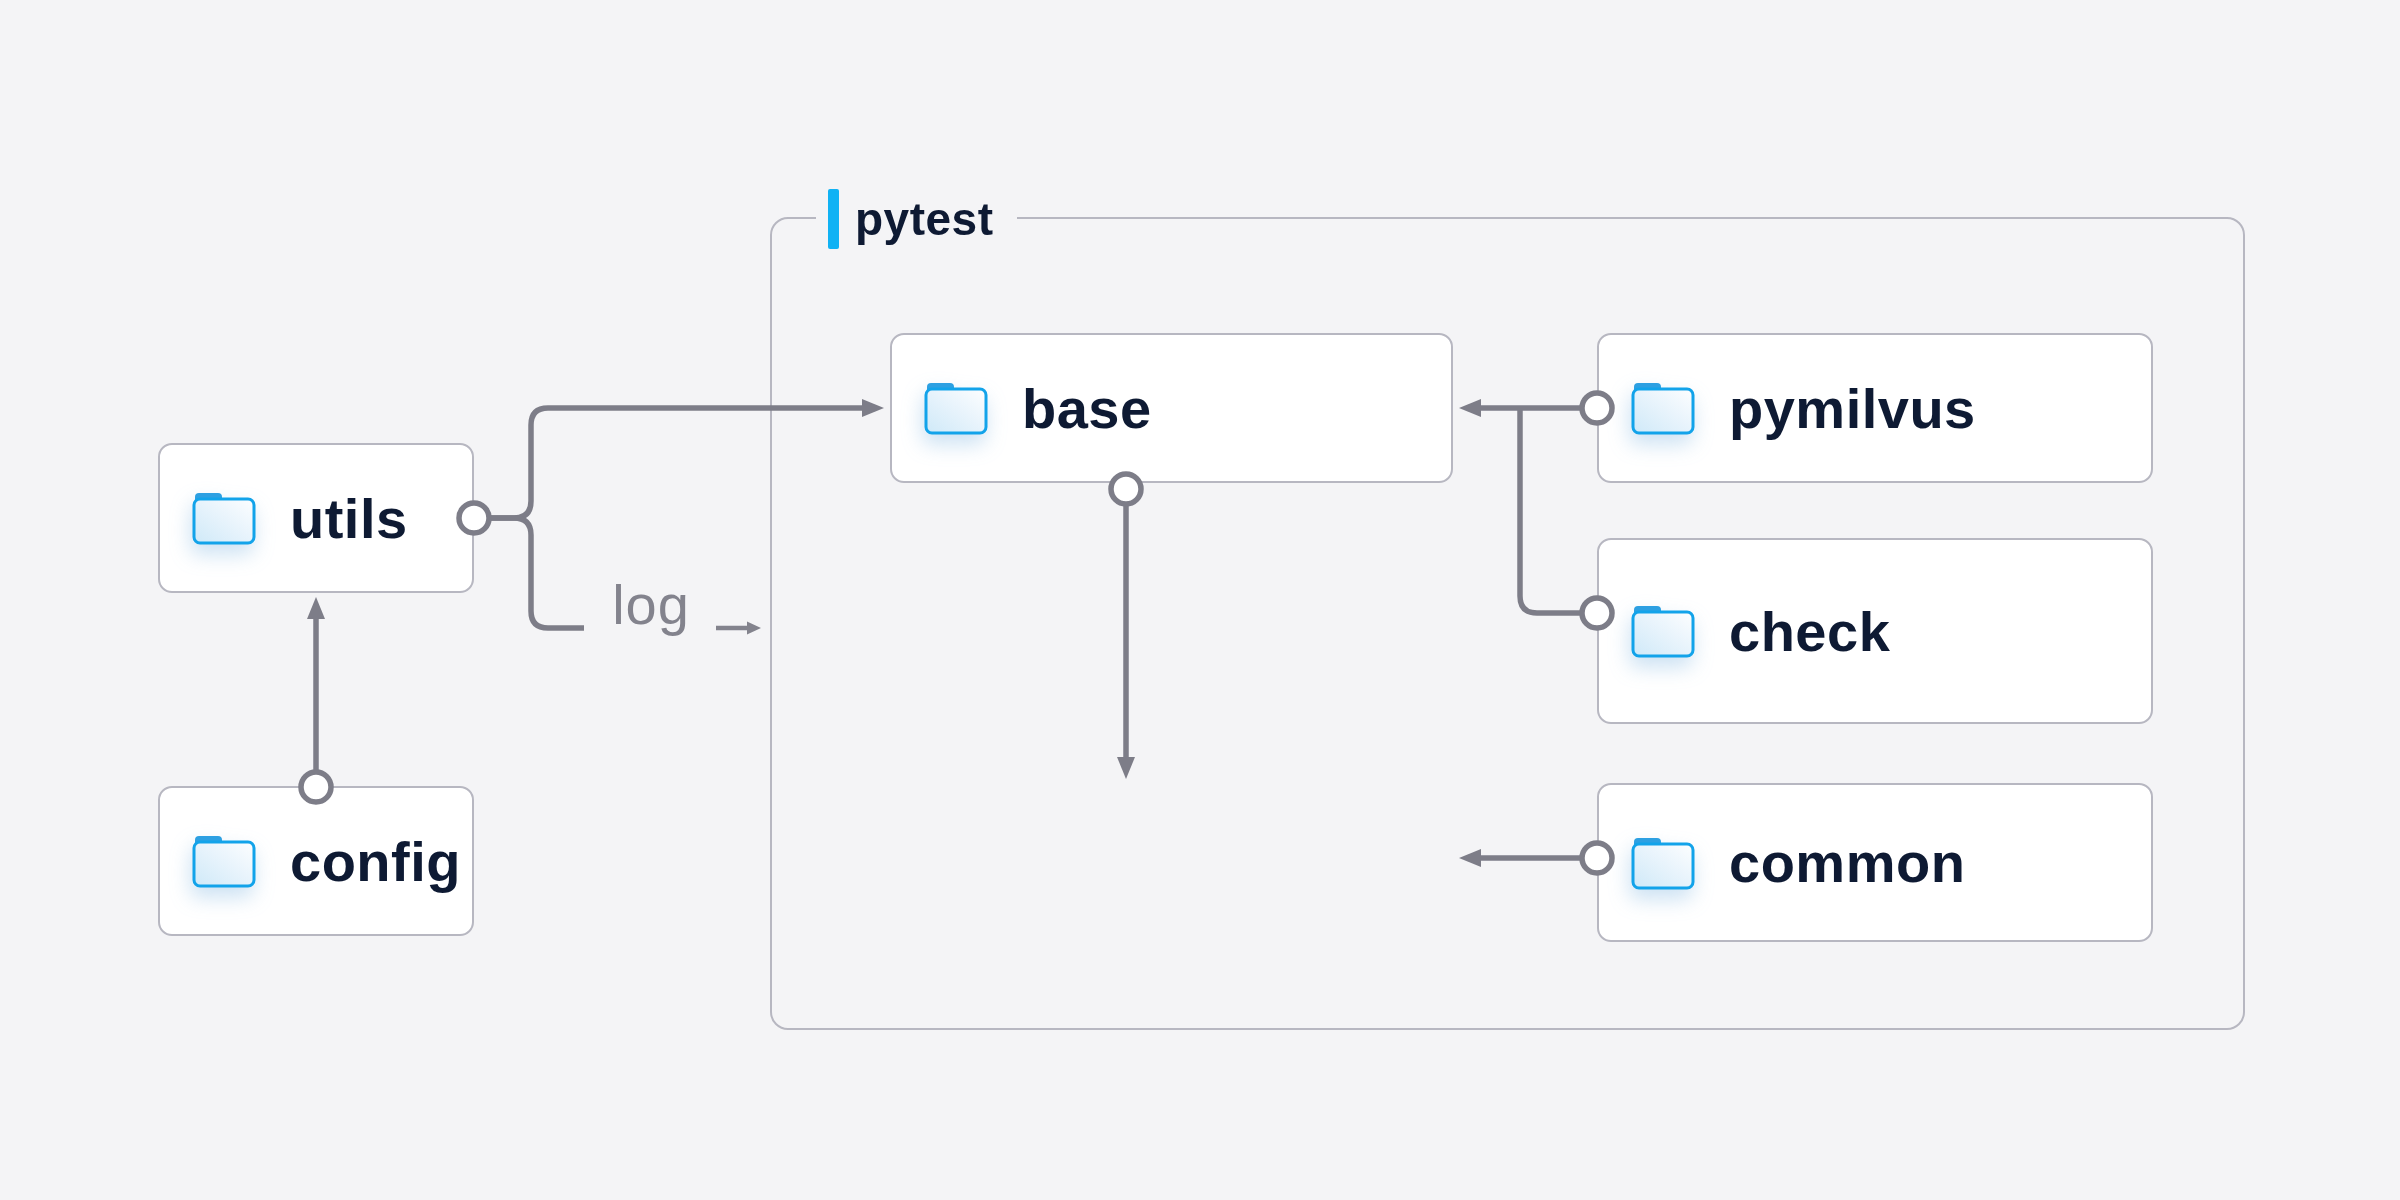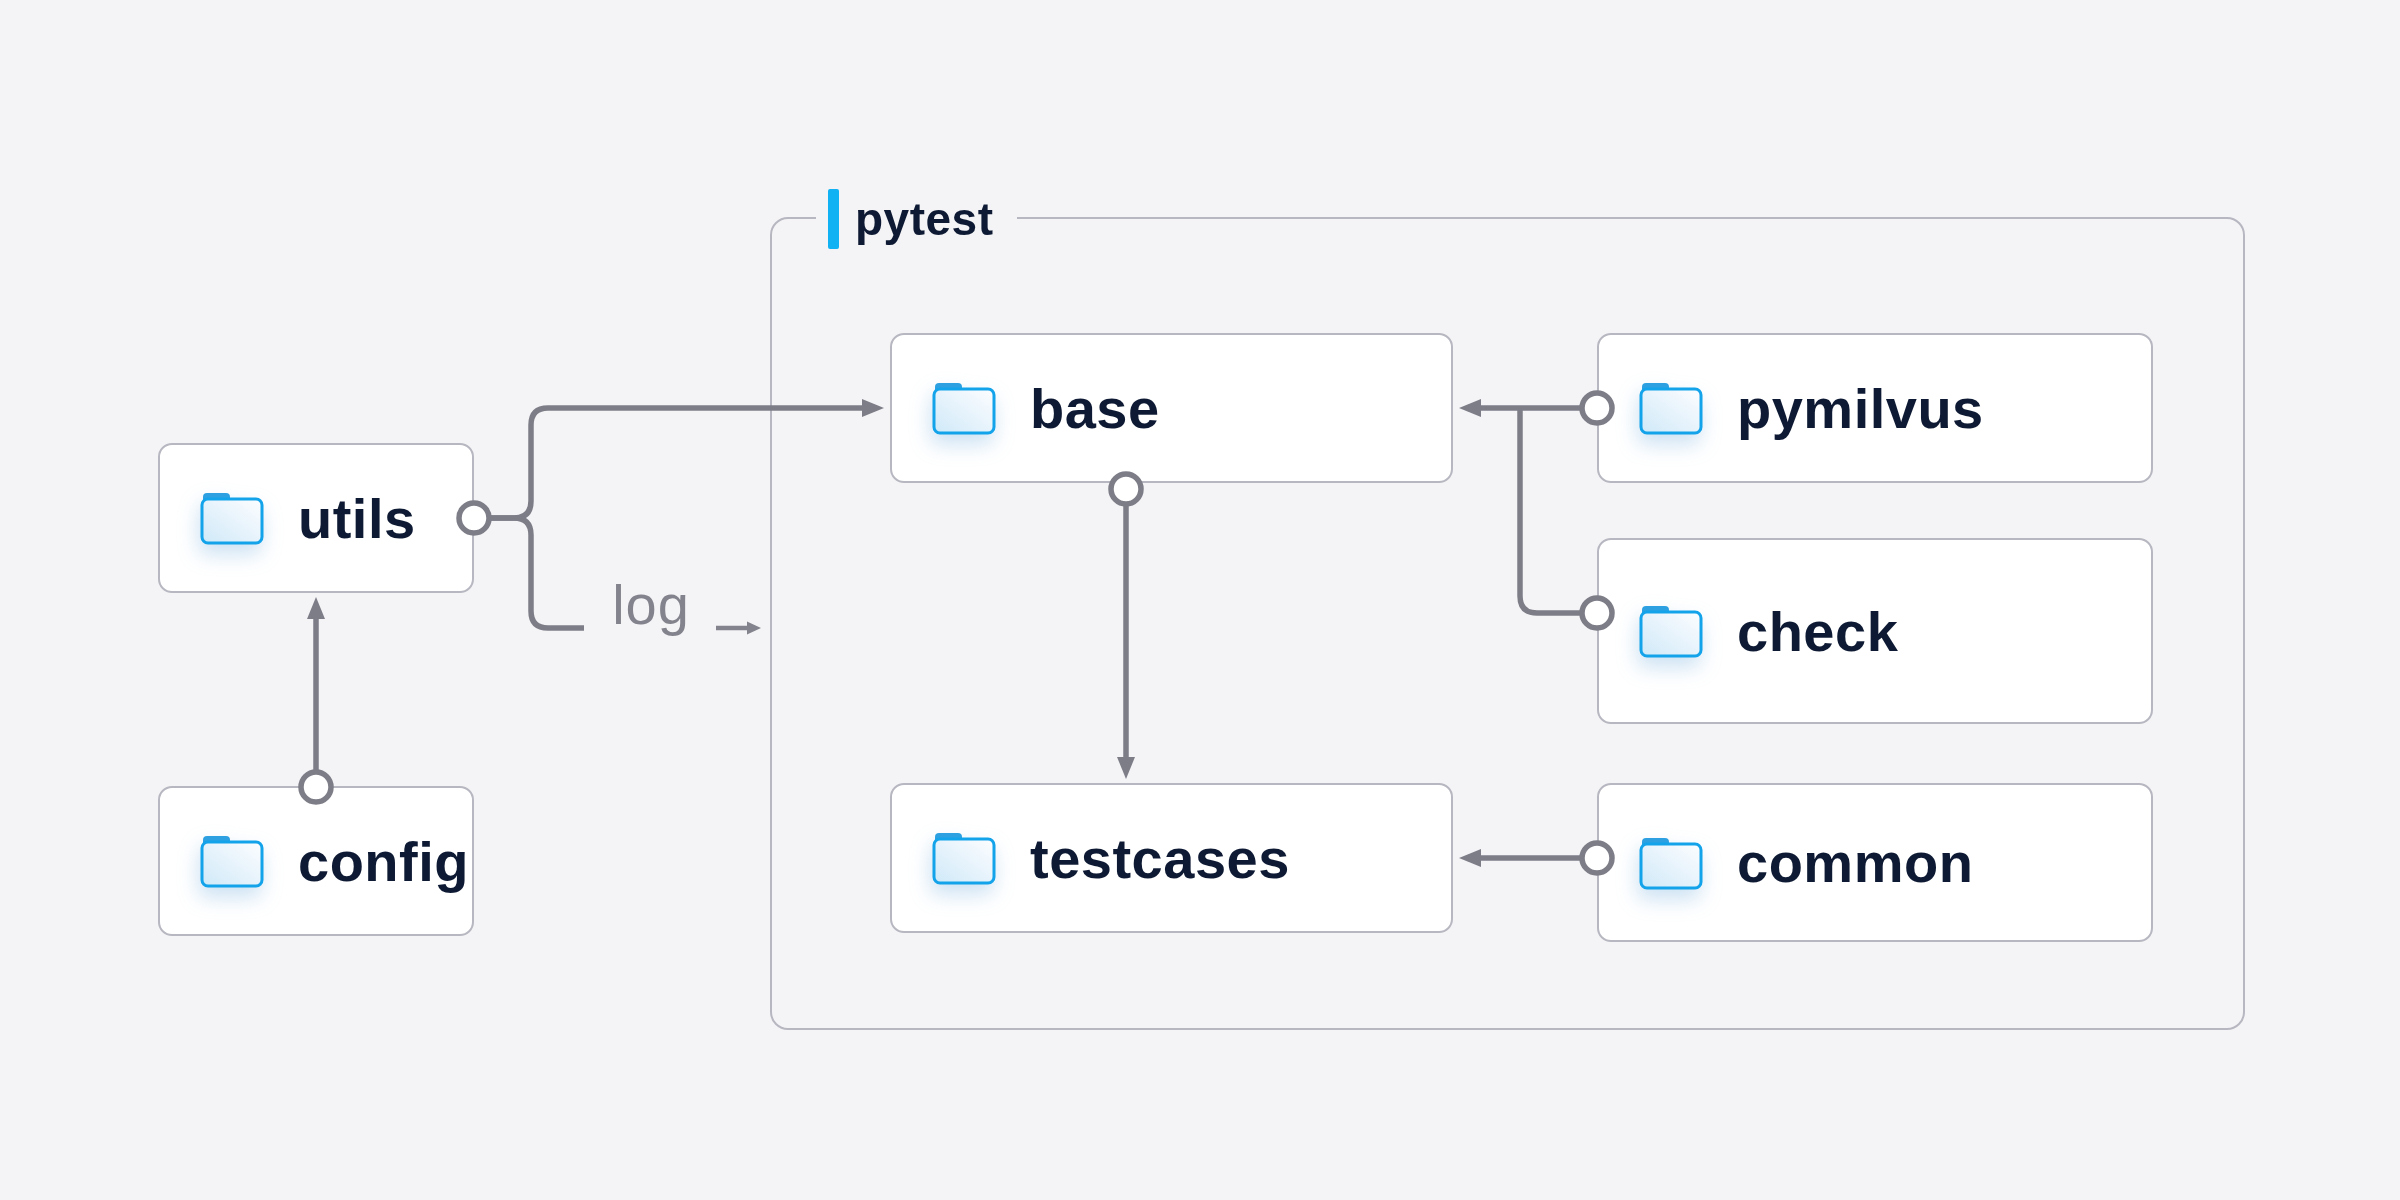--- a/index.html
+++ b/index.html
@@ -26,21 +26,21 @@
     width: 11px; height: 60px; background: #10b2f4; border-radius: 2px;
   }
   .group-label .group-title {
     font-size: 46px; font-weight: 600; color: #0e1a33; letter-spacing: 0.5px;
   }
 
   
   .node {
     position: absolute; background: #ffffff;
     border: 2.5px solid #b7b7c1; border-radius: 14px;
-    display: flex; align-items: center; gap: 34px; padding-left: 40px;
+    display: flex; align-items: center; gap: 34px; padding-left: 32px;
     box-sizing: border-box;
   }
   .node-label {
     font-size: 56px; font-weight: 700; color: #0e1a33; letter-spacing: 0.5px;
   }
   .folder { display: flex; align-items: center; filter: drop-shadow(-2px 10px 10px rgba(90,160,215,0.30)); }
 
   .n-utils     { left: 158px;  top: 443px; width: 316px; height: 150px; }
   .n-config    { left: 158px;  top: 786px; width: 316px; height: 150px; }
   .n-base      { left: 890px;  top: 333px; width: 563px; height: 150px; }
@@ -129,29 +129,20 @@
   <div class="node n-check">
     <span class="folder">
       <svg width="64" height="54" viewBox="0 0 64 54">
         <rect x="3" y="2" width="27" height="17" rx="4" fill="#2da0e2"></rect>
         <rect x="2" y="8" width="60" height="44" rx="6" fill="url(#folderGrad)" stroke="#12a3ea" stroke-width="3"></rect>
       </svg>
     </span>
     <span class="node-label">check</span>
   </div>
 
-  <div class="node n-testcases">
-    <span class="folder">
-      <svg width="64" height="54" viewBox="0 0 64 54">
-        <rect x="3" y="2" width="27" height="17" rx="4" fill="#2da0e2"></rect>
-        <rect x="2" y="8" width="60" height="44" rx="6" fill="url(#folderGrad)" stroke="#12a3ea" stroke-width="3"></rect>
-      </svg>
-    </span>
-    <span class="node-label">testcases</span>
-  </div>
 
   <div class="node n-common">
     <span class="folder">
       <svg width="64" height="54" viewBox="0 0 64 54">
         <rect x="3" y="2" width="27" height="17" rx="4" fill="#2da0e2"></rect>
         <rect x="2" y="8" width="60" height="44" rx="6" fill="url(#folderGrad)" stroke="#12a3ea" stroke-width="3"></rect>
       </svg>
     </span>
     <span class="node-label">common</span>
   </div>

